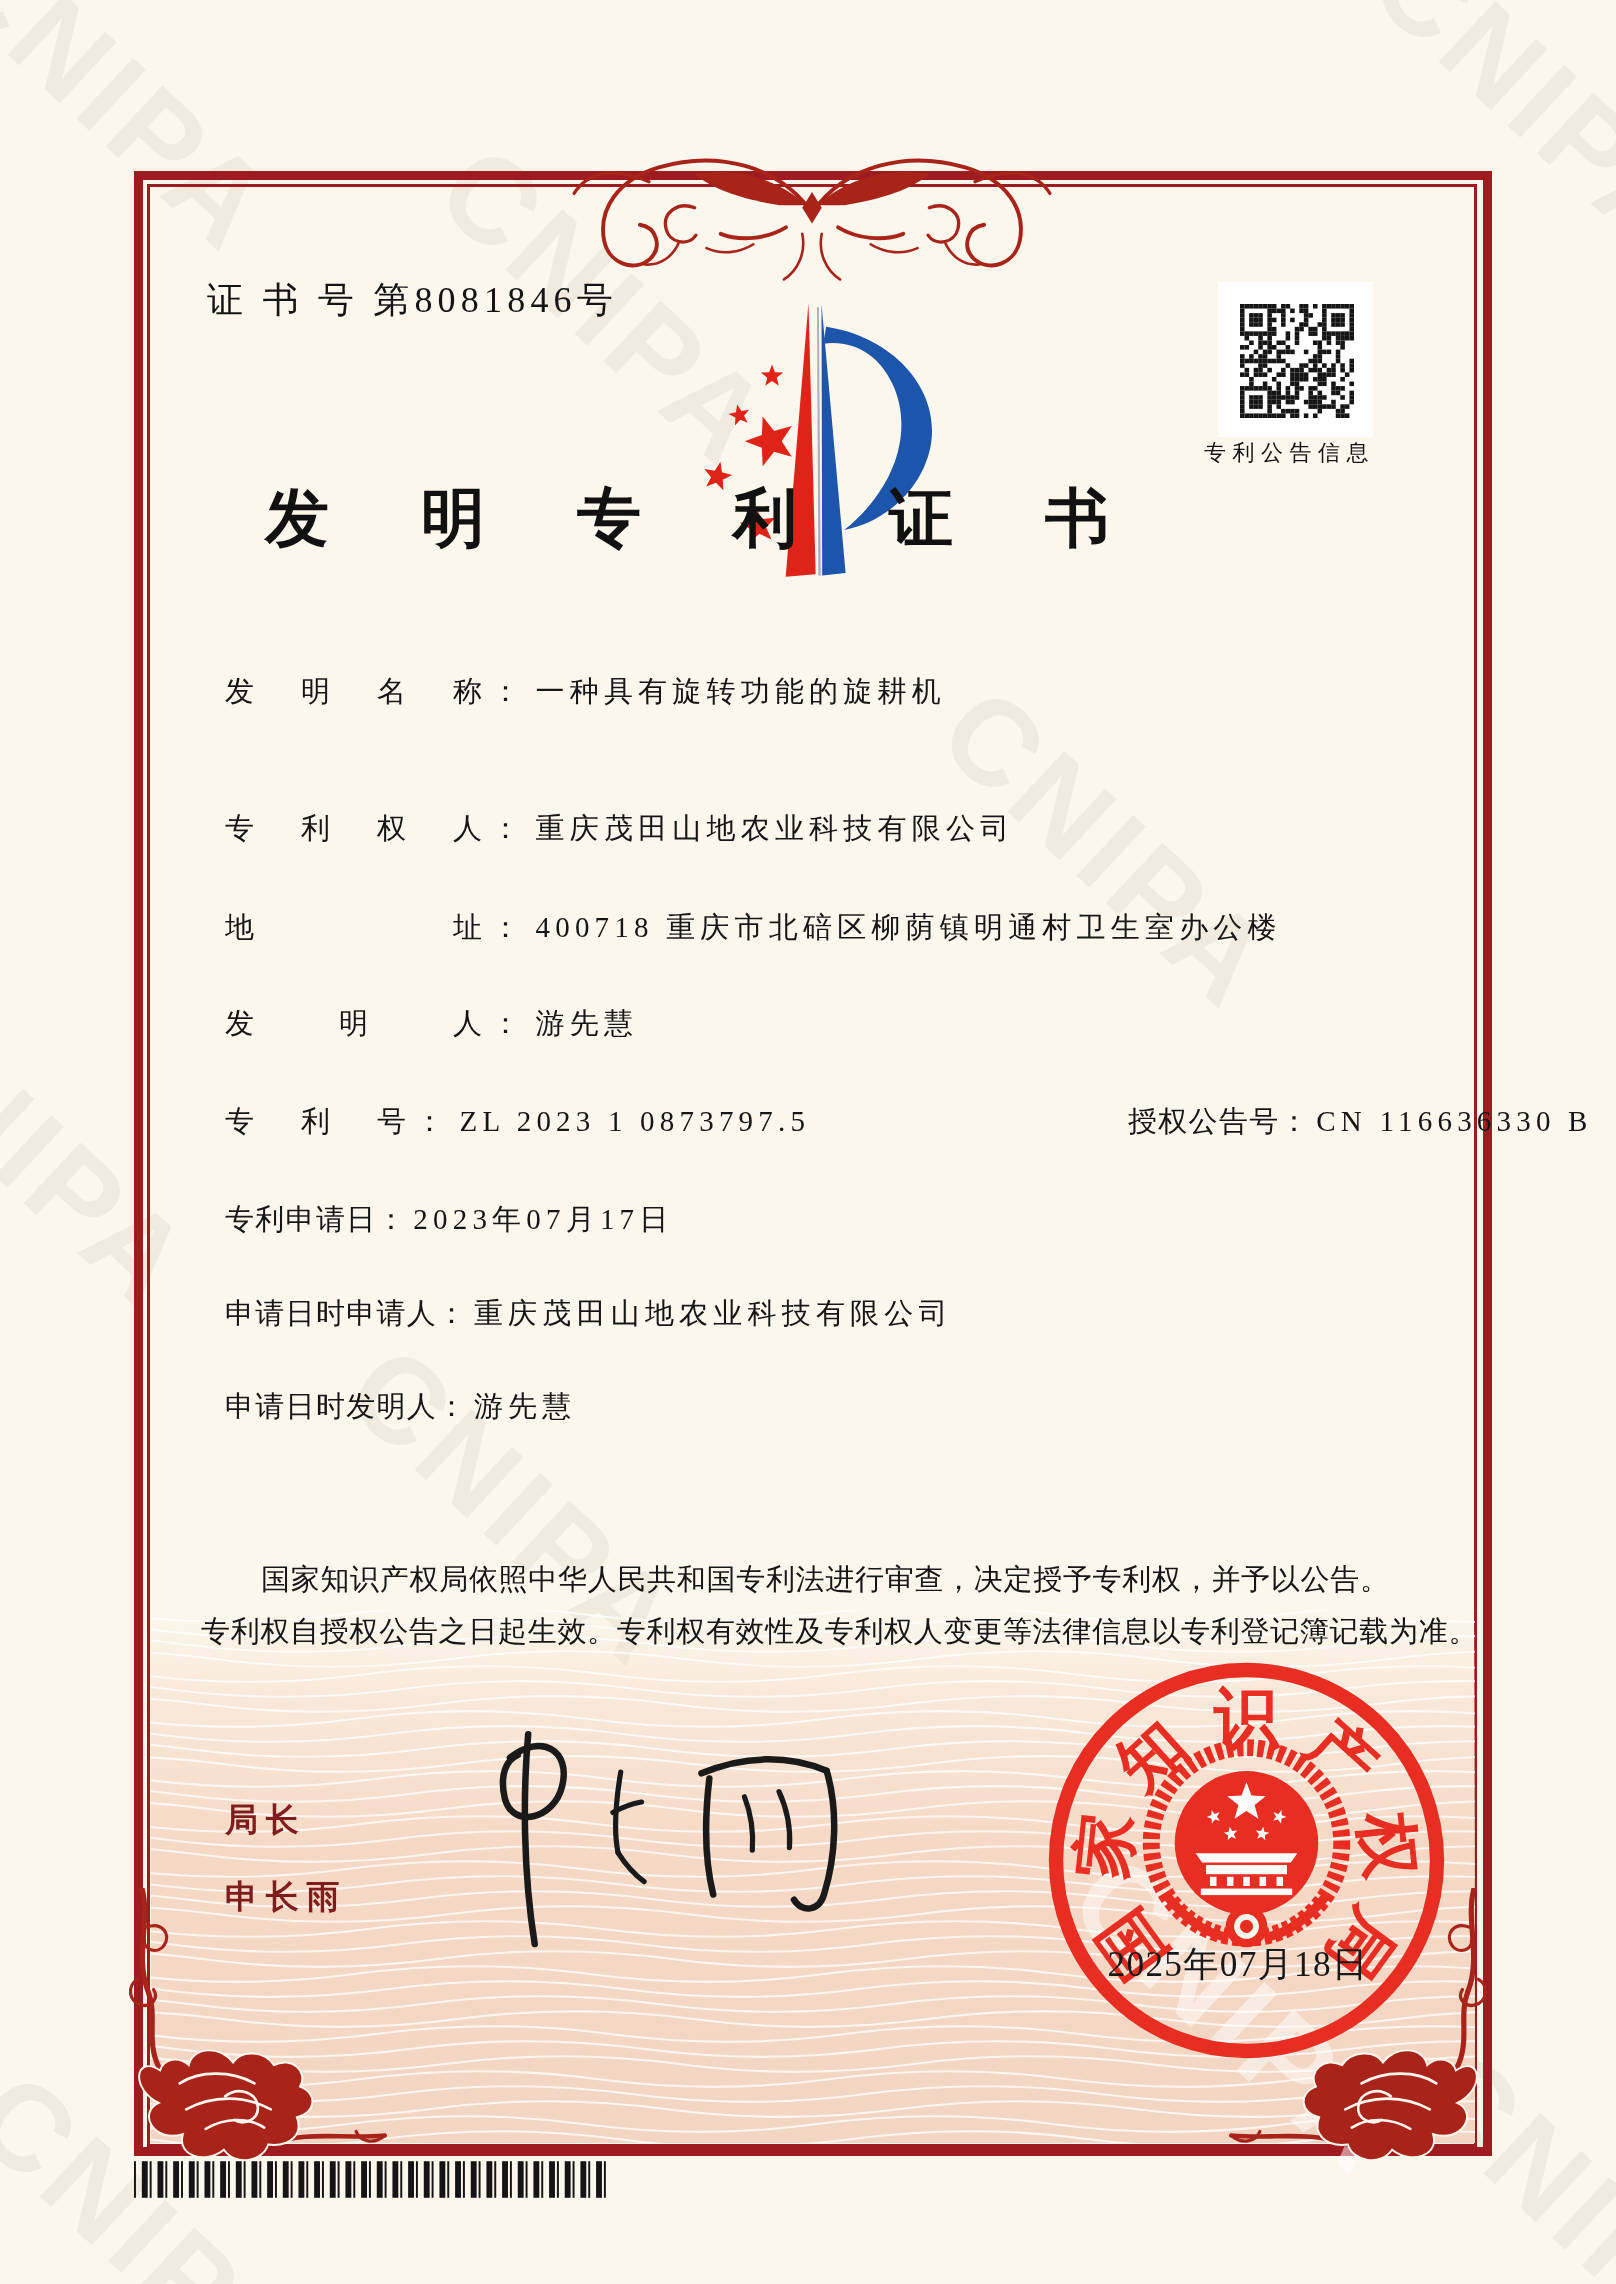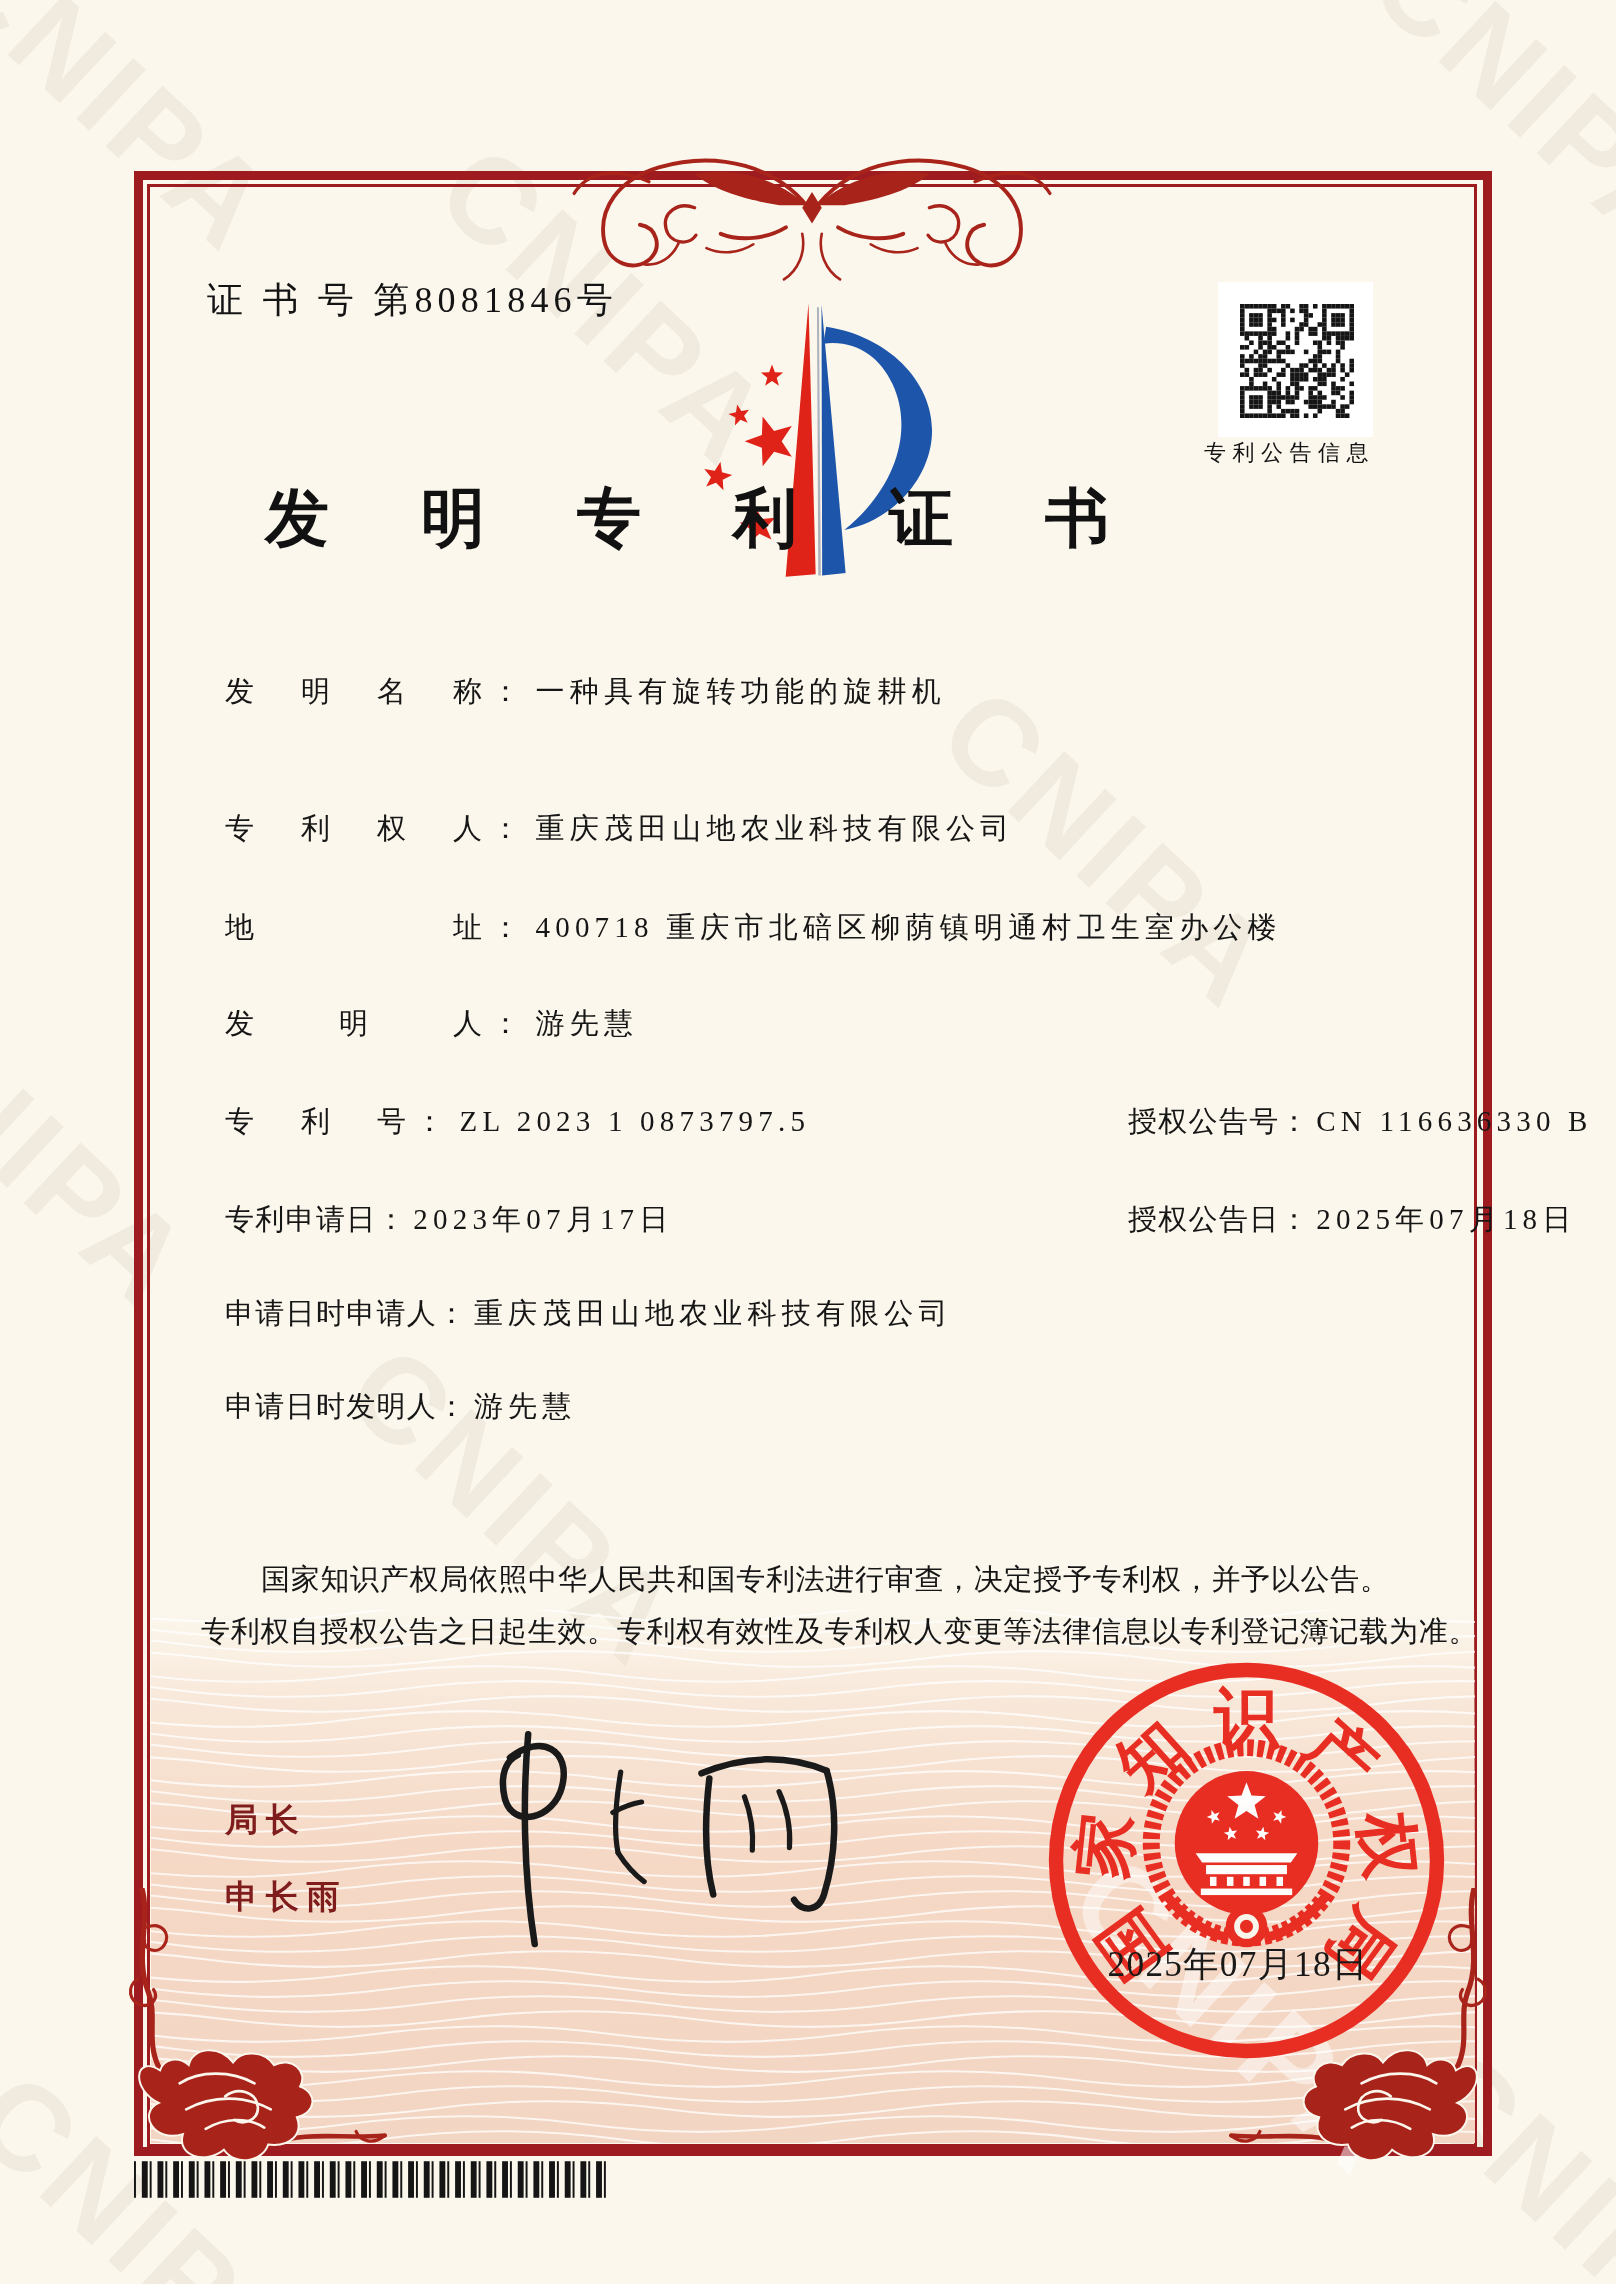--- a/index.html
+++ b/index.html
@@ -513,23 +513,20 @@
   </div>
 
   <div class="row" style="top:1102px;width:1304px;">
     <span class="lbl">专　利　号：</span><span class="val">ZL 2023 1 0873797.5</span>
     <span class="cell2">
       <span class="lbl tight">授权公告号：</span><span class="val">CN 116636330 B</span>
     </span>
   </div>
   <div class="row" style="top:1200px;width:1304px;">
     <span class="lbl tight">专利申请日：</span><span class="val">2023年07月17日</span>
-    <span class="cell2">
-      <span class="lbl tight">授权公告日：</span><span class="val">2025年07月18日</span>
-    </span>
   </div>
 
   <div class="row" style="top:1294px;">
     <span class="lbl tight">申请日时申请人：</span><span class="val">重庆茂田山地农业科技有限公司</span>
   </div>
   <div class="row" style="top:1387px;">
     <span class="lbl tight">申请日时发明人：</span><span class="val">游先慧</span>
   </div>
 
   <div class="stline" style="left:261px;top:1560px;">国家知识产权局依照中华人民共和国专利法进行审查，决定授予专利权，并予以公告。</div>

